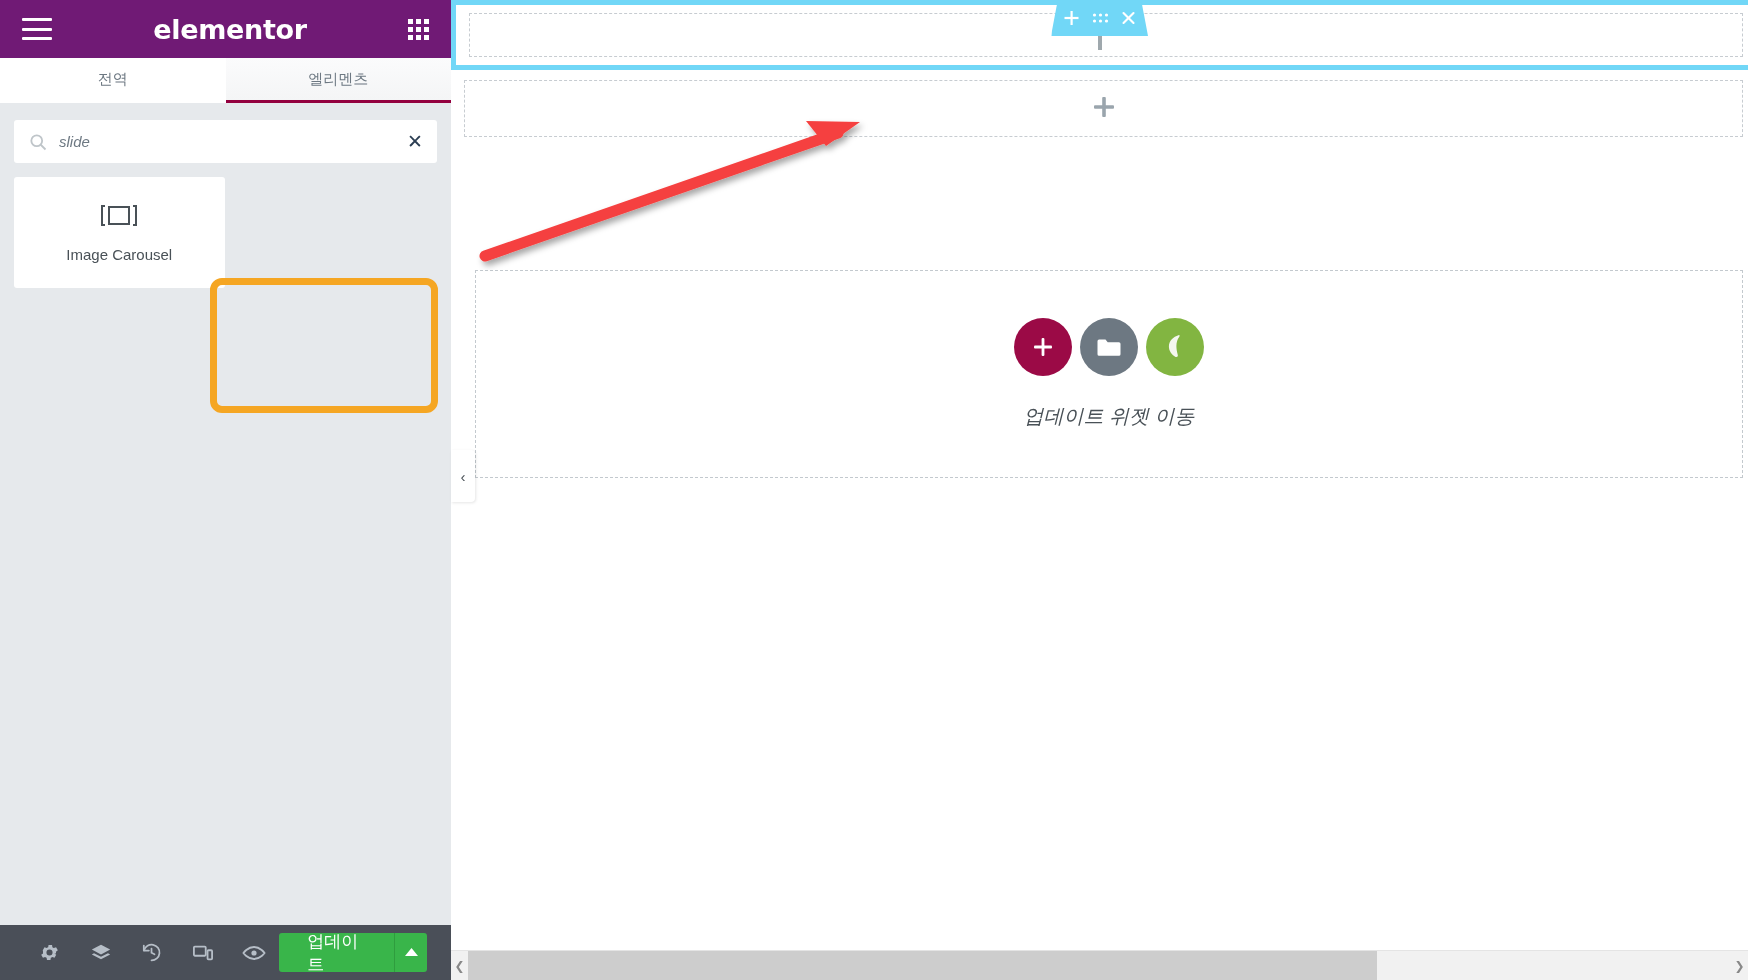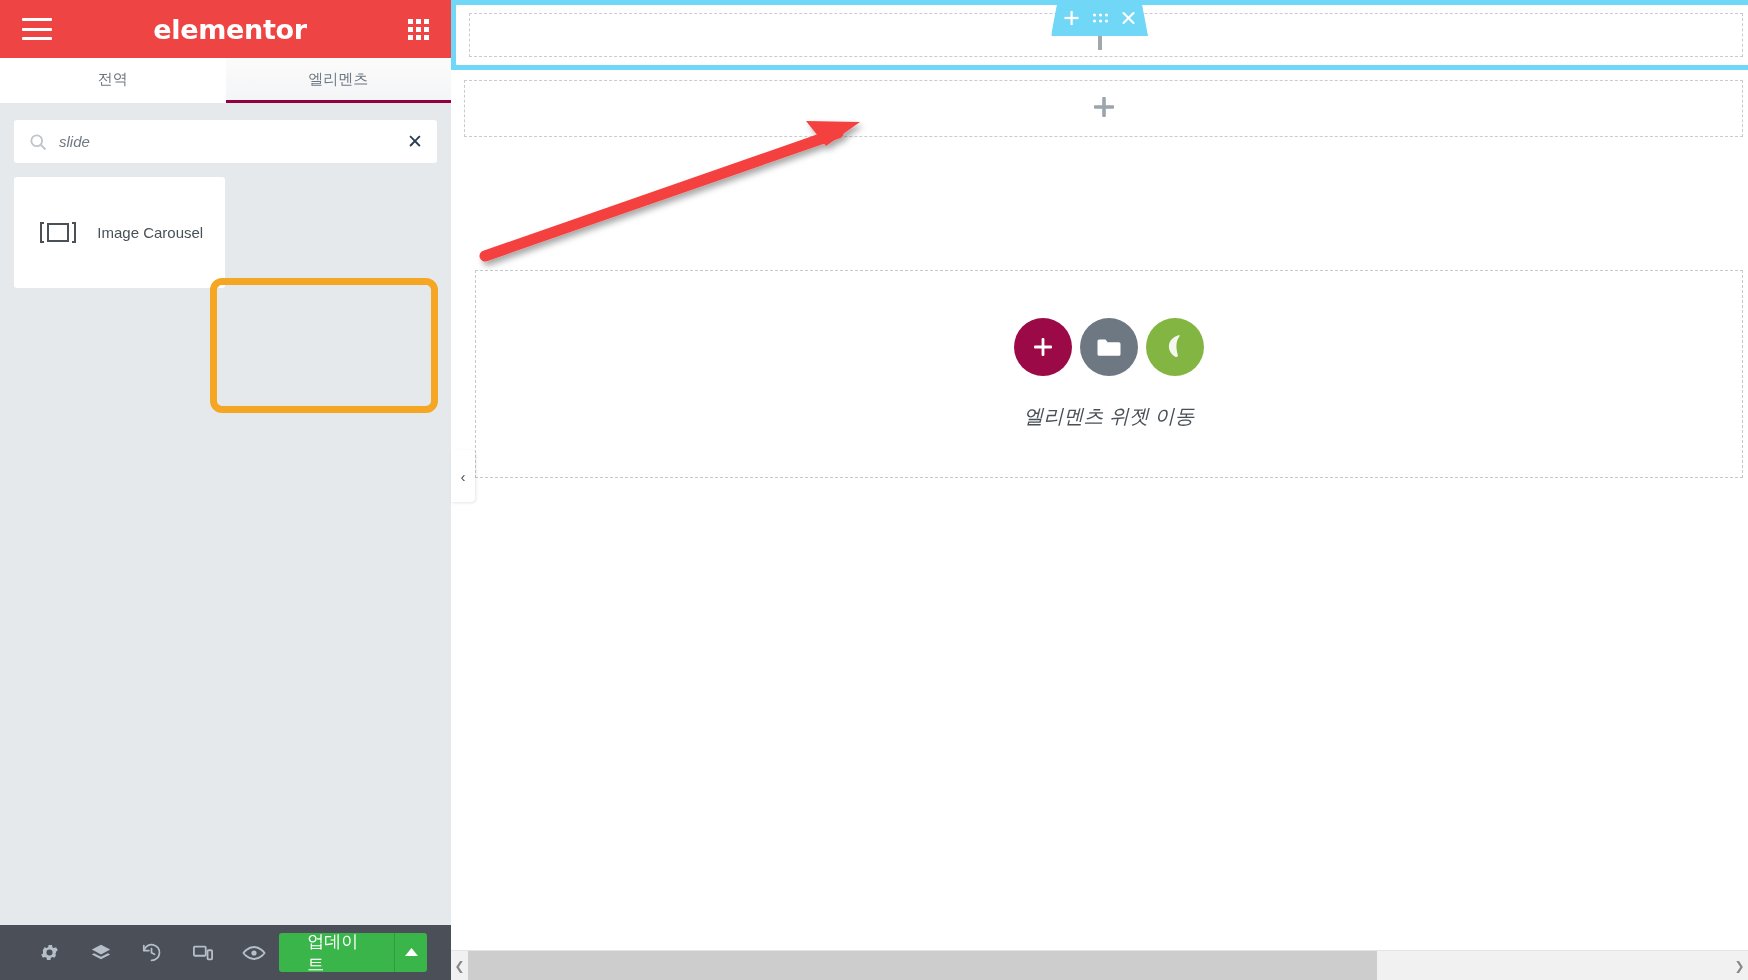--- a/index.html
+++ b/index.html
@@ -13,21 +13,21 @@
 
   
   #panel {
     position: absolute; left: 0; top: 0;
     width: 451px; height: 980px;
     background: #e6e9ec;
     display: flex; flex-direction: column;
     z-index: 20;
   }
   #panel-header {
-    height: 58px; background: #ef4444;
+    height: 58px; background: #701a75;
     display: flex; align-items: center; justify-content: space-between;
     padding: 0 22px; flex: 0 0 auto;
   }
   .hamburger { width: 30px; height: 22px; display: flex; flex-direction: column;
     justify-content: space-between; cursor: pointer; }
   .hamburger i { display: block; height: 3px; background: #fff; border-radius: 1px; }
   #logo-text {
     color: #fff; font-size: 27px; font-weight: bold; letter-spacing: -0.3px;
     font-family: "DejaVu Sans", sans-serif;
   }
@@ -59,21 +59,21 @@
   #search-field::placeholder { color: #a4afb7; font-style: italic; }
   #search-clear { font-size: 19px; color: #2b3d52; cursor: pointer;
     font-weight: bold; line-height: 1; padding-left: 8px; }
 
   #widget-grid {
     display: grid; grid-template-columns: 1fr 1fr; gap: 2px;
     padding: 14px 14px 0 14px;
   }
   .widget-card {
     background: #fff; border-radius: 3px; height: 111px;
-    display: flex; flex-direction: row; align-items: center;
+    display: flex; flex-direction: column; align-items: center;
     justify-content: center; cursor: pointer; gap: 16px;
   }
   .widget-icon { color: #495157; height: 28px; display: flex; align-items: center; }
   .widget-label { font-size: 15px; color: #495157; }
 
   
   #slides-highlight {
     position: absolute; left: 210px; top: 175px;
     width: 228px; height: 135px;
     border: 7px solid #f5a623; border-radius: 12px;
@@ -348,21 +348,21 @@
             <svg width="26" height="21" viewBox="0 0 26 21" fill="#fff">
               <path d="M1.5 4.2A1.6 1.6 0 013.1 2.6h6.4l2.2 2.6h11.2A1.6 1.6 0 0124.5 6.8v10.4a1.6 1.6 0 01-1.6 1.6H3.1a1.6 1.6 0 01-1.6-1.6z"></path>
             </svg>
           </div>
           <div class="drop-circle" id="drop-envato">
             <svg width="22" height="26" viewBox="0 0 22 26" fill="#f4f7ee">
               <path d="M14.5 1.2c-5 1.3-9.6 5.6-9.6 11.3 0 4.3 2.6 8.3 6.7 10.4 1.3.7 2.6-.4 2.2-1.8-.9-3.4-1.4-6.4-1.4-9 0-3.6.9-6.9 2.9-9.4.8-1 .3-1.9-.8-1.5z"></path>
             </svg>
           </div>
         </div>
-        <div id="drop-text">엘리멘츠 위젯 이동</div>
+        <div id="drop-text">업데이트 위젯 이동</div>
       </div>
 
     </div>
 
     <div id="hscroll">
       <div id="hscroll-left">❮</div>
       <div id="hscroll-track">
         <div id="hscroll-thumb"></div>
       </div>
       <div id="hscroll-right">❯</div>

